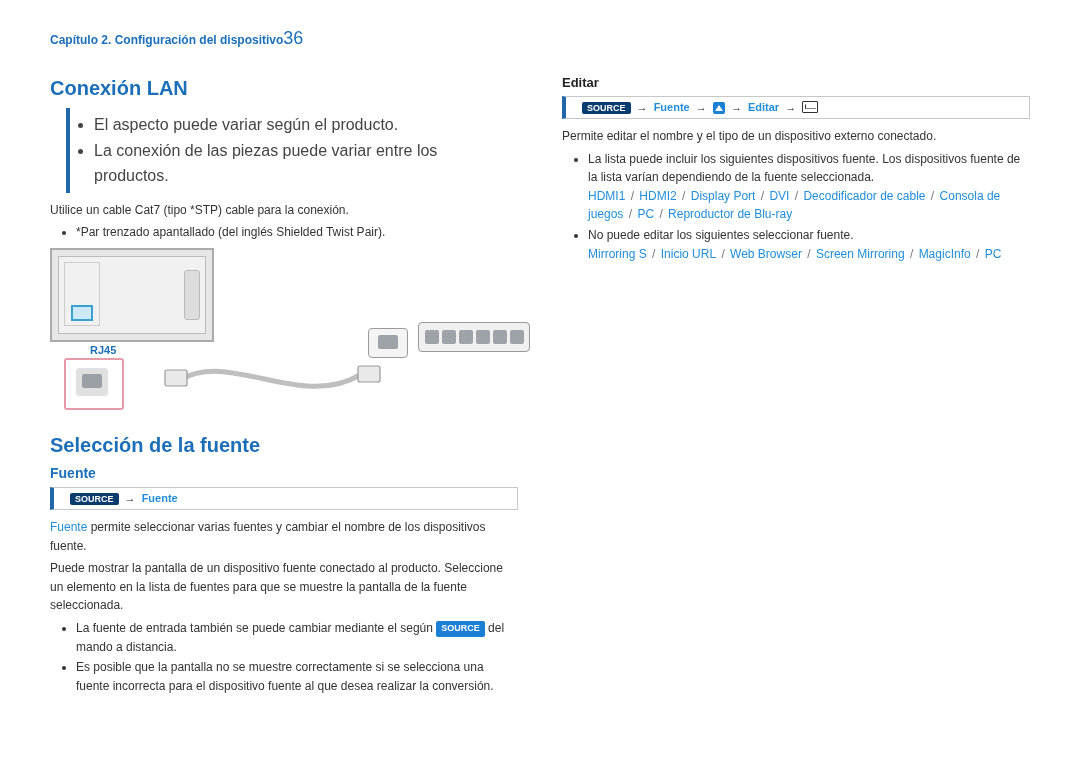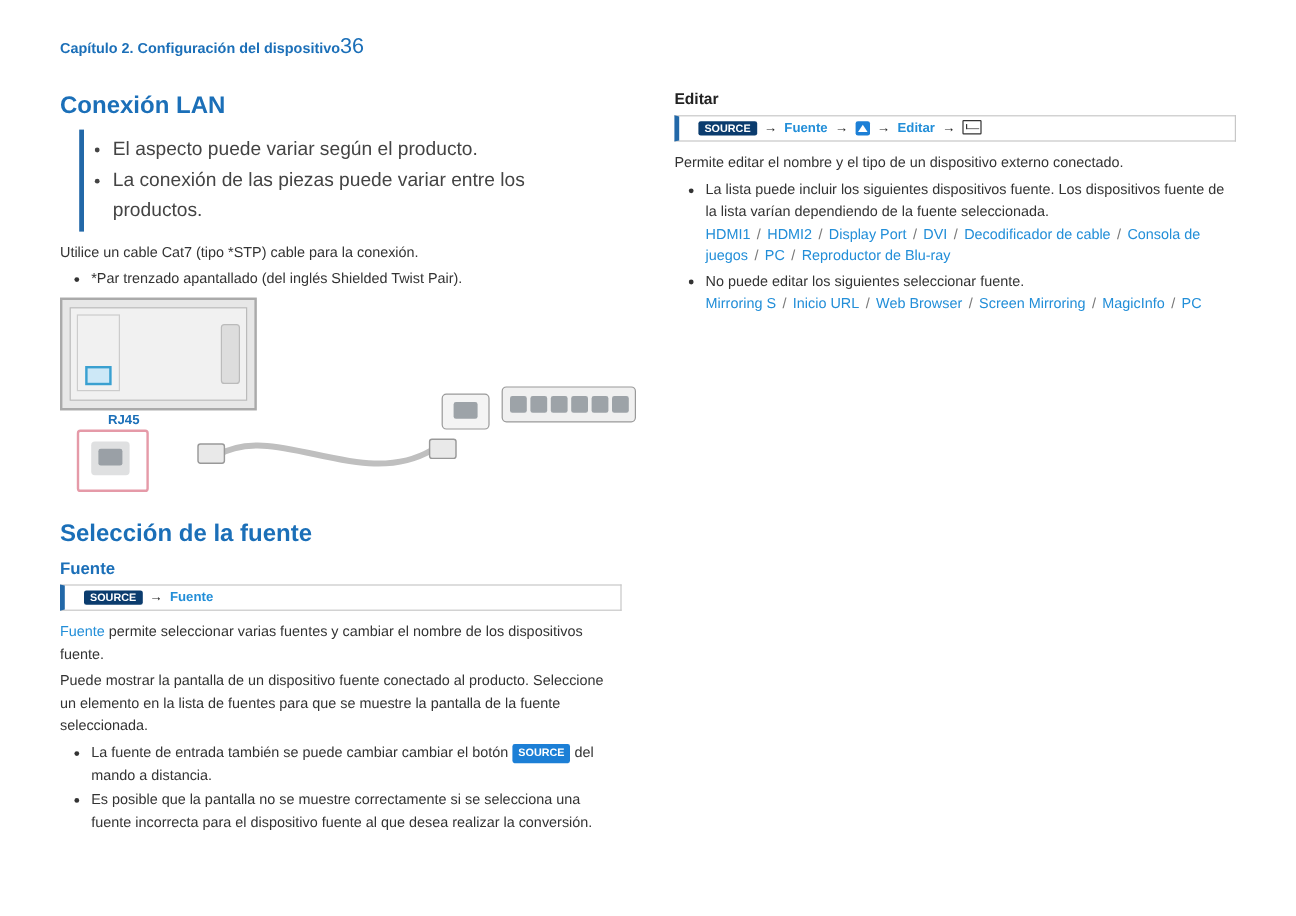--- a/index.html
+++ b/index.html
@@ -151,21 +151,21 @@
         <span class="arr">→</span>
         <span class="src">Fuente</span>
       </div>
 
       <p class="body">
         <span class="bluetxt">Fuente</span><span> permite seleccionar varias fuentes y cambiar el nombre de los dispositivos fuente.</span>
       </p>
       <p class="body">Puede mostrar la pantalla de un dispositivo fuente conectado al producto. Seleccione un elemento en la lista de fuentes para que se muestre la pantalla de la fuente seleccionada.</p>
       <ul class="body">
         <li>
-          <span>La fuente de entrada también se puede cambiar cambiar el botón </span><span class="pill-blue">SOURCE</span><span> del mando a distancia.</span>
+          <span>La fuente de entrada también se puede cambiar mediante el según </span><span class="pill-blue">SOURCE</span><span> del mando a distancia.</span>
         </li>
         <li>Es posible que la pantalla no se muestre correctamente si se selecciona una fuente incorrecta para el dispositivo fuente al que desea realizar la conversión.</li>
       </ul>
     </div>
 
     <div class="col">
       <h3 class="subk">Editar</h3>
 
       <div class="navbox">
         <span class="pill">SOURCE</span>

